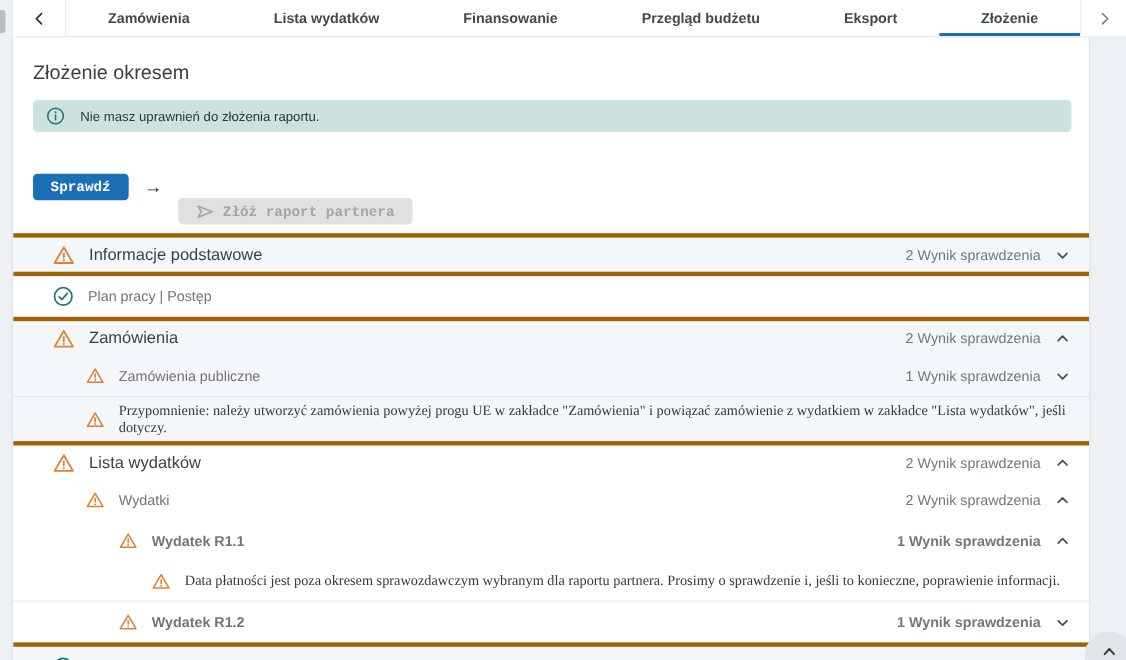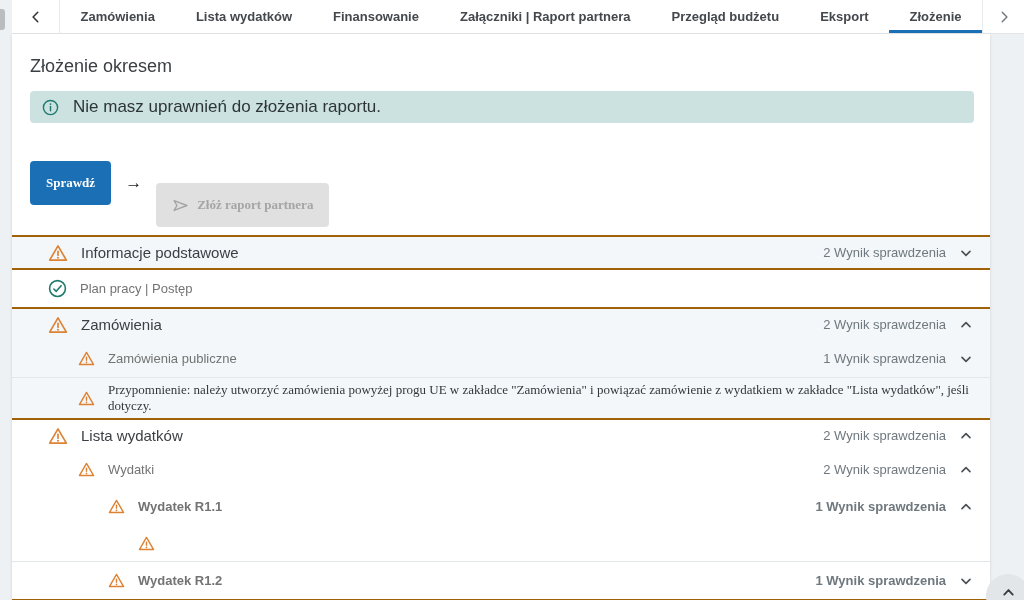--- a/index.html
+++ b/index.html
@@ -38,32 +38,32 @@
   .card-inner { padding:22px 0 0 0; }
   .page-title {
     font-size:18px; font-weight:500; color:#3a3f44;
     margin:0 18px 14px 18px;
   }
   .banner {
     margin:0 16px 16px 18px; background:#cbe2e0; border-radius:4px;
     display:flex; align-items:center; gap:14px;
     padding:6px 12px; min-height:27px;
   }
-  .banner-text { font-size:17px; color:#2e3538; }
+  .banner-text { font-size:12px; color:#2e3538; }
   .actions { display:flex; align-items:center; margin:0 18px 8px 18px; gap:14px; }
   .btn {
-    height:44px; border:none; border-radius:4px; font-family:Liberation Serif, serif;
+    height:24px; border:none; border-radius:4px; font-family:Liberation Mono, monospace;
     font-size:13px; font-weight:700; display:inline-flex; align-items:center;
     gap:8px; padding:0 16px; cursor:pointer;
   }
   .btn-primary { background:#1a6fb5; color:#fff; }
   .btn-disabled { background:#e0e0e0; color:#a5a5a5; cursor:default;margin-top:44px; }
   .arrow-glyph { font-size:17px; color:#1c1c1c; }
   
-  .panel { border-top:2px solid #a16207; }
+  .panel { border-top:4px solid #a16207; }
   .panel.tint { background:#f3f7f9; }
   .panel.white { background:#fff; }
   .panel:last-of-type { border-bottom:1px solid #e2e7ea; }
   .row {
     display:flex; align-items:center; padding-right:16px; cursor:pointer;
   }
   .row .icon { flex:0 0 auto; display:flex; align-items:center; }
   .row-label { flex:1 1 auto; padding-left:13px; }
   .row.hdr { min-height:31px; }
   .row.hdr .row-label { font-size:15px; color:#3a3f44; }
@@ -102,21 +102,20 @@
     <span>
       <svg width="14" height="14" viewBox="0 0 24 24">
           <polyline points="15,4 7,12 15,20" fill="none" stroke="#2f3337" stroke-width="2.6" stroke-linecap="round" stroke-linejoin="round"></polyline>
         </svg>
     </span>
   </div>
   <div class="tabs">
     <div class="tab">Zamówienia</div>
     <div class="tab">Lista wydatków</div>
     <div class="tab">Finansowanie</div>
-    <div class="tab">Załączniki | Raport partnera</div>
     <div class="tab">Przegląd budżetu</div>
     <div class="tab">Eksport</div>
     <div class="tab active">Złożenie</div>
   </div>
   <div class="tab-scroll-btn right">
     <span>
       <svg width="14" height="14" viewBox="0 0 24 24">
           <polyline points="9,4 17,12 9,20" fill="none" stroke="#6f787e" stroke-width="2.4" stroke-linecap="round" stroke-linejoin="round"></polyline>
         </svg>
     </span>
@@ -292,20 +291,21 @@
           </span>
         </div>
         <div class="row msg lvl3">
           <span class="icon">
             <svg width="17" height="17" viewBox="0 0 24 24">
                 <path d="M12 3.5 L22 20.5 H2 Z" fill="none" stroke="#dd8234" stroke-width="2" stroke-linejoin="round"></path>
                 <line x1="12" y1="10" x2="12" y2="14.6" stroke="#dd8234" stroke-width="2" stroke-linecap="round"></line>
                 <circle cx="12" cy="17.6" r="1.2" fill="#dd8234"></circle>
               </svg>
           </span>
+          <span class="row-label">Data płatności jest poza okresem sprawozdawczym wybranym dla raportu partnera. Prosimy o sprawdzenie i, jeśli to konieczne, poprawienie informacji.</span>
         </div>
         <div class="inner-divider"></div>
         <div class="row sub lvl2">
           <span class="icon">
             <svg width="17" height="17" viewBox="0 0 24 24">
                 <path d="M12 3.5 L22 20.5 H2 Z" fill="none" stroke="#dd8234" stroke-width="2" stroke-linejoin="round"></path>
                 <line x1="12" y1="10" x2="12" y2="14.6" stroke="#dd8234" stroke-width="2" stroke-linecap="round"></line>
                 <circle cx="12" cy="17.6" r="1.2" fill="#dd8234"></circle>
               </svg>
           </span>

